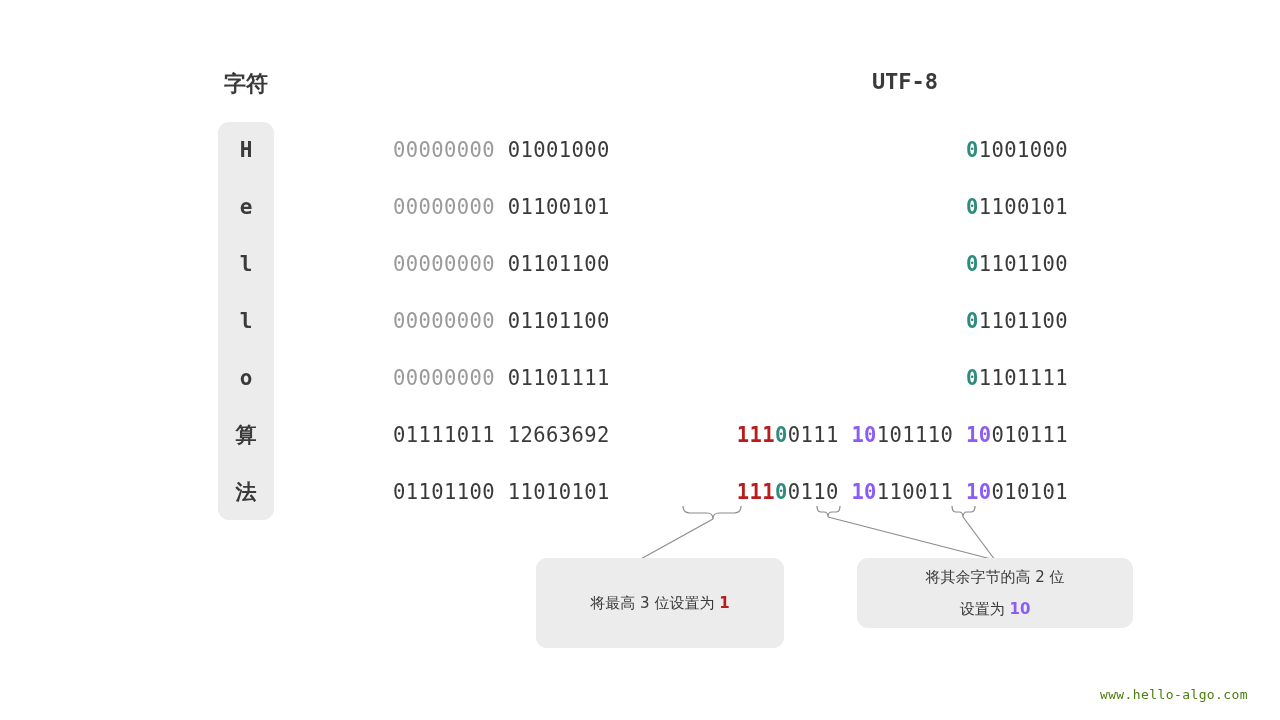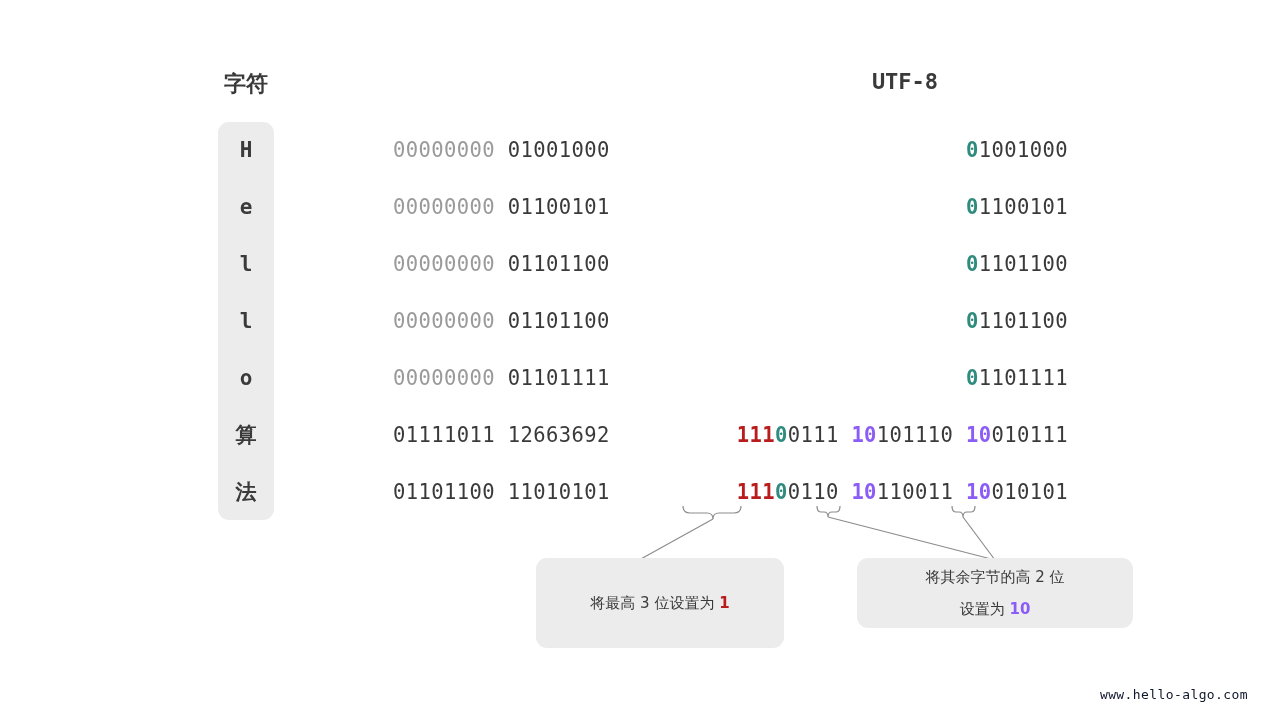--- a/index.html
+++ b/index.html
@@ -106,21 +106,21 @@
   #callout-1 { left: 536px; top: 558px; width: 248px; height: 90px; }
   #callout-2 { left: 857px; top: 558px; width: 276px; height: 70px; }
 
   
   #watermark {
     position: absolute;
     right: 32px;
     bottom: 18px;
     font-family: "DejaVu Sans Mono", monospace;
     font-size: 13px;
-    color: #0f172a;
+    color: #4d7c0f;
     letter-spacing: 0.4px;
   }
 </style>
 </head>
 <body>
 
 <div id="canvas">
 
   <div class="col-header hdr-char">字符</div>
   <div class="col-header hdr-utf">UTF-8</div>

